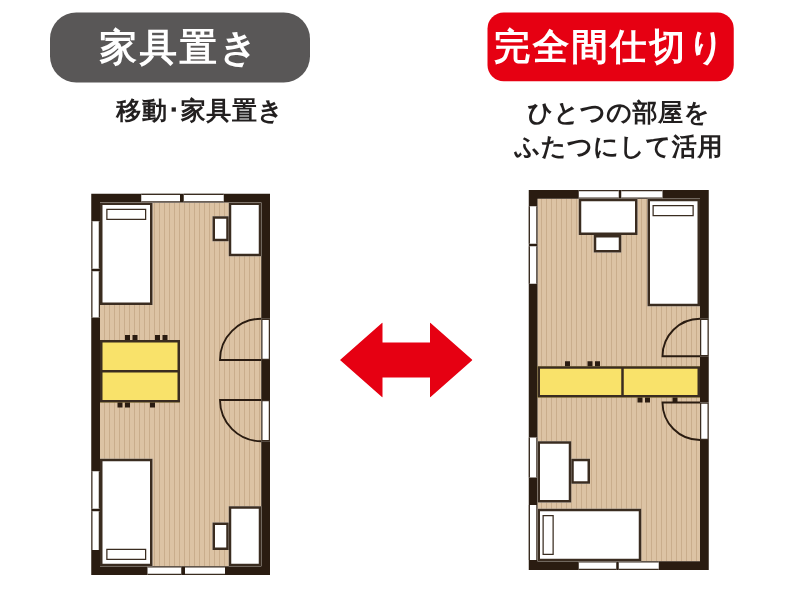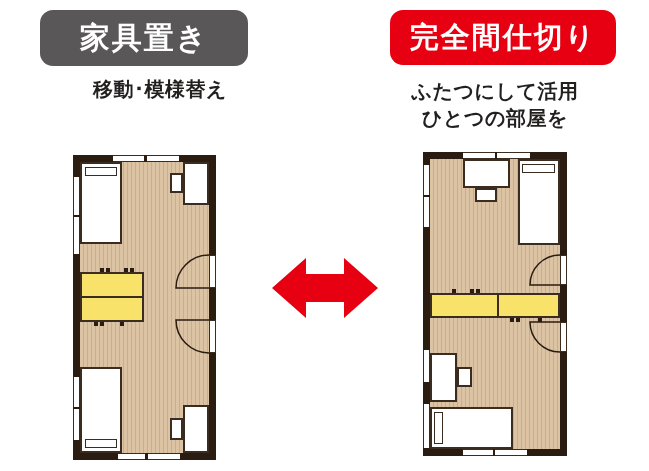--- a/index.html
+++ b/index.html
@@ -4,21 +4,21 @@
 <style>
   html,body{margin:0;padding:0;background:#fff;}
   .canvas{
     position:relative;width:649px;height:471px;background:#ffffff;
     font-family:"Liberation Sans","DejaVu Sans",sans-serif;overflow:hidden;
   }
   .badge{
     position:absolute;display:flex;align-items:center;justify-content:center;
     color:#ffffff;font-weight:700;border-radius:13px;letter-spacing:2px;
   }
-  .badge-gray{background:#595757;}
+  .badge-gray{background:#595757;border-radius:21px;}
   .badge-red{background:#e60012;}
   .subtitle{
     position:absolute;text-align:center;color:#221f1f;
     font-size:20px;line-height:27px;font-weight:600;letter-spacing:0.5px;
   }
   .plan{
     position:absolute;box-sizing:border-box;border:7px solid #2a1c11;
     background:repeating-linear-gradient(90deg,#dcc3a4 0 3px,#c9ad8c 3px 4px);
   }
   .fur{position:absolute;background:#fff;border:2px solid #3a2c20;box-sizing:border-box;}
@@ -35,21 +35,21 @@
   .arrow-svg{position:absolute;}
 </style>
 </head>
 <body>
 
 <div class="canvas">
 
   <div class="badge badge-gray" style="left:40px;top:10px;width:208px;height:56px;font-size:30px;">家具置き</div>
 
   <div class="subtitle" style="left:10px;top:76px;width:300px;">
-    <div>移動･模様替え</div>
+    <div>移動･家具置き</div>
   </div>
 
   <div class="plan" style="left:73px;top:155px;width:143px;height:305px;">
 
     <div class="win win-h" style="left:33px;top:-7px;width:31px;"></div>
     <div class="win win-h" style="left:67px;top:-7px;width:32px;"></div>
 
     <div class="win win-v" style="left:-7px;top:15px;height:38px;"></div>
     <div class="win win-v" style="left:-7px;top:55px;height:37px;"></div>
     <div class="win win-v" style="left:-7px;top:215px;height:30px;"></div>
@@ -89,25 +89,25 @@
     <svg class="overlay" width="143" height="305" viewBox="0 0 143 305">
       <path d="M136,133 L103,133 A33 33 0 0 1 136,100" fill="none" stroke="#2a1c11" stroke-width="1.5"></path>
       <path d="M136,165 L103,165 A33 33 0 0 0 136,198" fill="none" stroke="#2a1c11" stroke-width="1.5"></path>
     </svg>
   </div>
 
   <svg class="arrow-svg" style="left:272px;top:258px;" width="106" height="60" viewBox="0 0 106 60">
     <polygon points="0,30 34,0 34,16 72,16 72,0 106,30 72,60 72,44 34,44 34,60" fill="#e60012"></polygon>
   </svg>
 
-  <div class="badge badge-red" style="left:390px;top:10px;width:226px;height:55px;font-size:29px;">完全間仕切り</div>
+  <div class="badge badge-red" style="left:390px;top:10px;width:197px;height:55px;font-size:29px;">完全間仕切り</div>
 
   <div class="subtitle" style="left:345px;top:78px;width:300px;">
+    <div>ひとつの部屋を</div>
     <div>ふたつにして活用</div>
-    <div>ひとつの部屋を</div>
   </div>
 
   <div class="plan" style="left:423px;top:152px;width:144px;height:304px;">
 
     <div class="win win-h" style="left:33px;top:-7px;width:32px;"></div>
     <div class="win win-h" style="left:67px;top:-7px;width:33px;"></div>
 
     <div class="win win-v" style="left:-7px;top:6px;height:30px;"></div>
     <div class="win win-v" style="left:-7px;top:38px;height:30px;"></div>
     <div class="win win-v" style="left:-7px;top:191px;height:32px;"></div>

